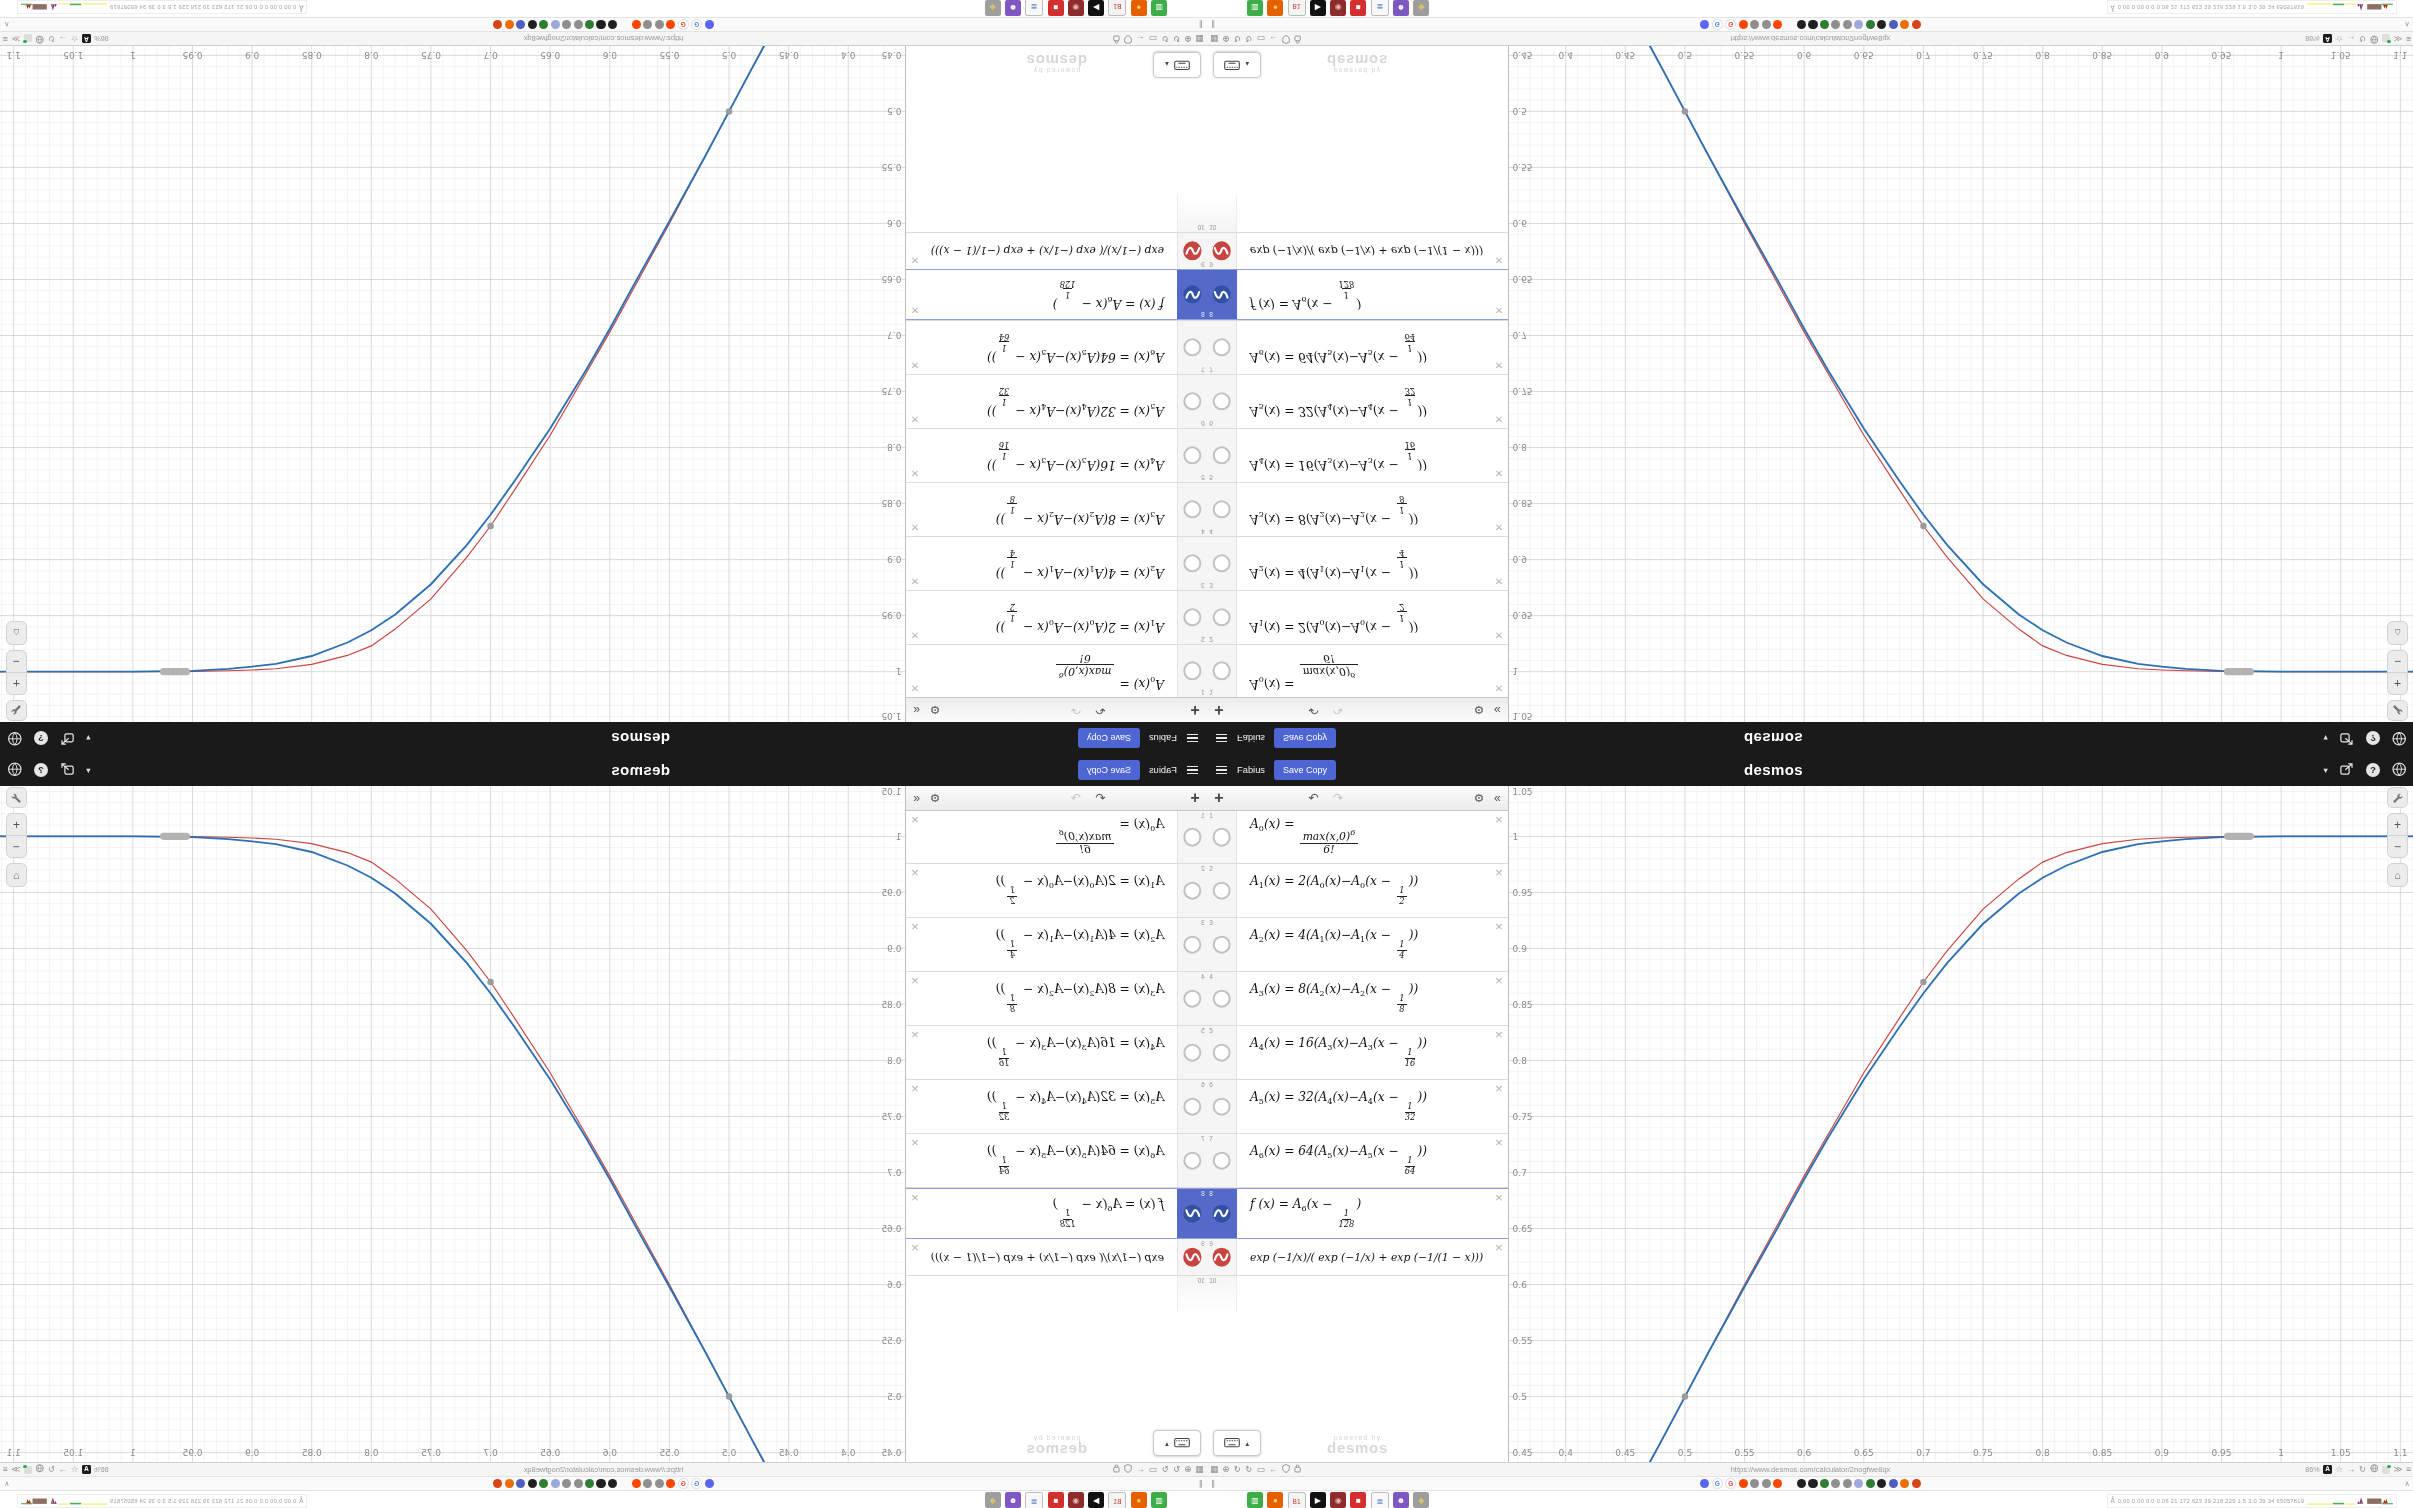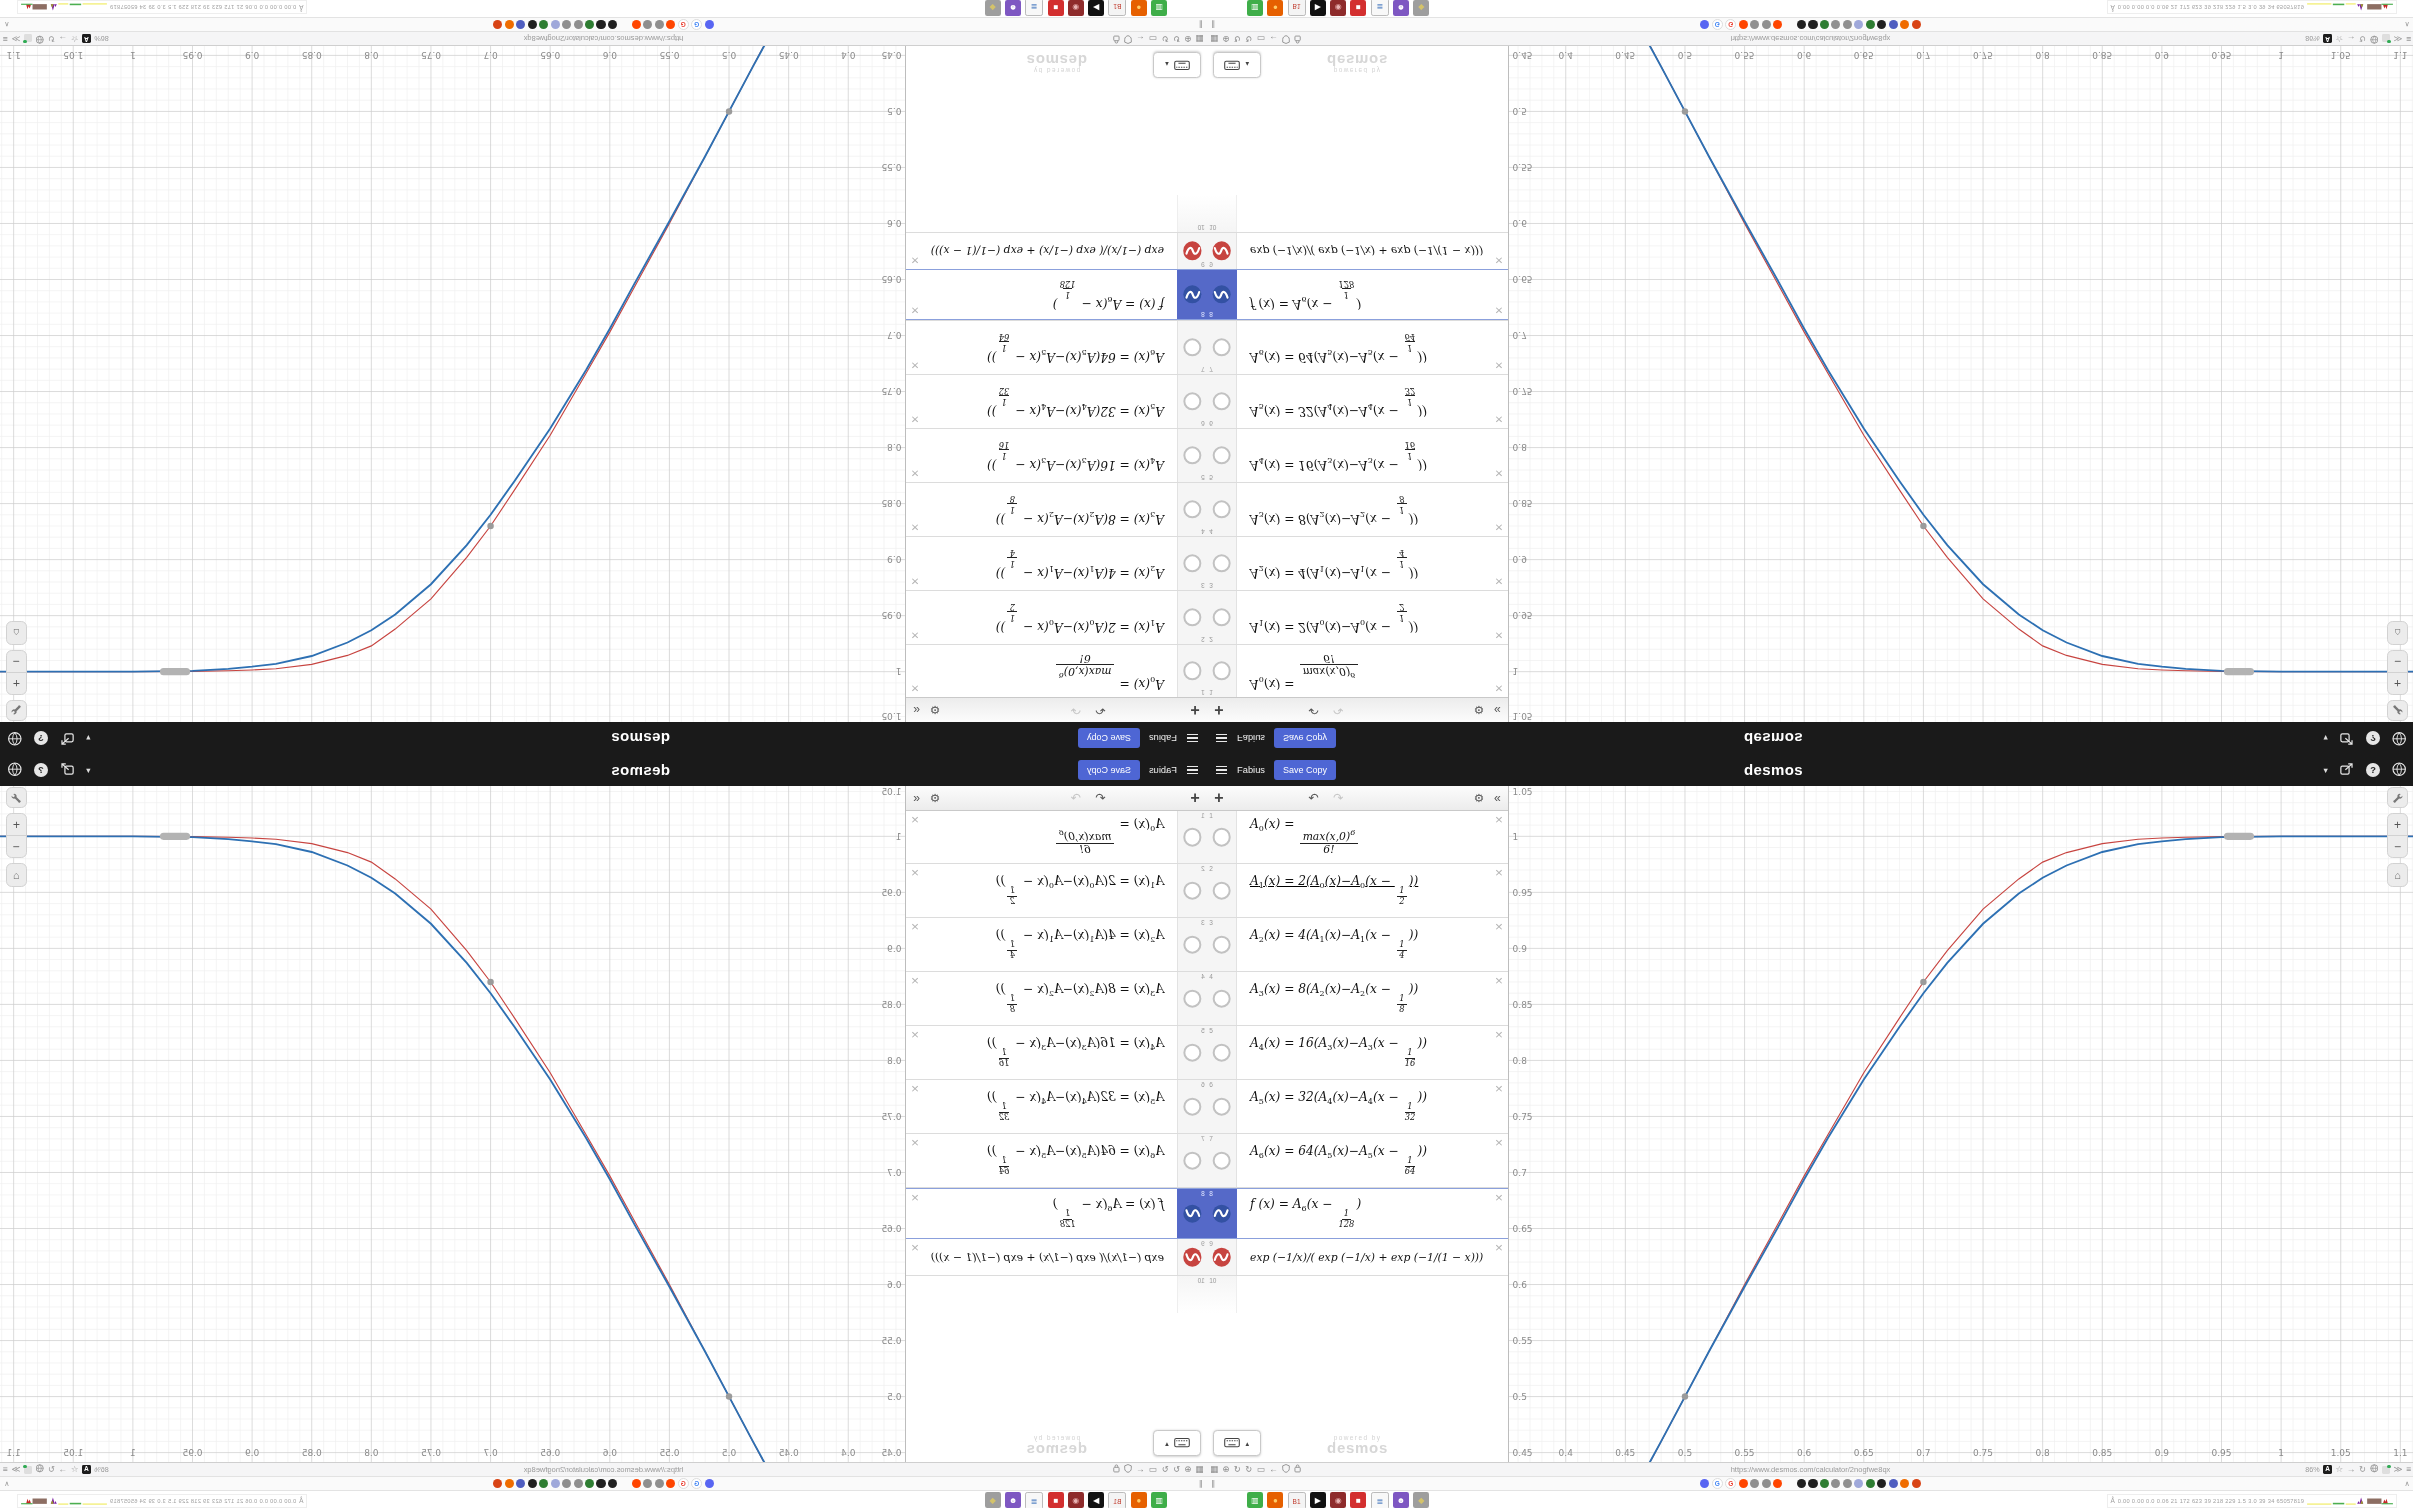--- a/index.html
+++ b/index.html
@@ -155,21 +155,21 @@
                 <span class="eicon ring"></span>
               </div>
               <div class="econtent">
                 <span class="math">A<sub>0</sub>(x) = <span class="frac">
                     <span class="fnum">max(x,0)<sup>6</sup></span>
                     <span class="fden">6!</span>
                   </span></span>
                 <span class="xclose">×</span>
               </div>
             </div>
-            <div class="exprow r2" style="height: 53px; text-decoration: underline;">
+            <div class="exprow r2" style="height: 53px;">
               <div class="gutter">
                 <span class="rnum">2</span>
                 <span class="eicon ring"></span>
               </div>
               <div class="econtent">
                 <span class="math">A<sub>1</sub>(x) = 2(A<sub>0</sub>(x)−A<sub>0</sub>(x − <span class="frac">
                     <span class="fnum">1</span>
                     <span class="fden">2</span>
                   </span>))</span>
                 <span class="xclose">×</span>

